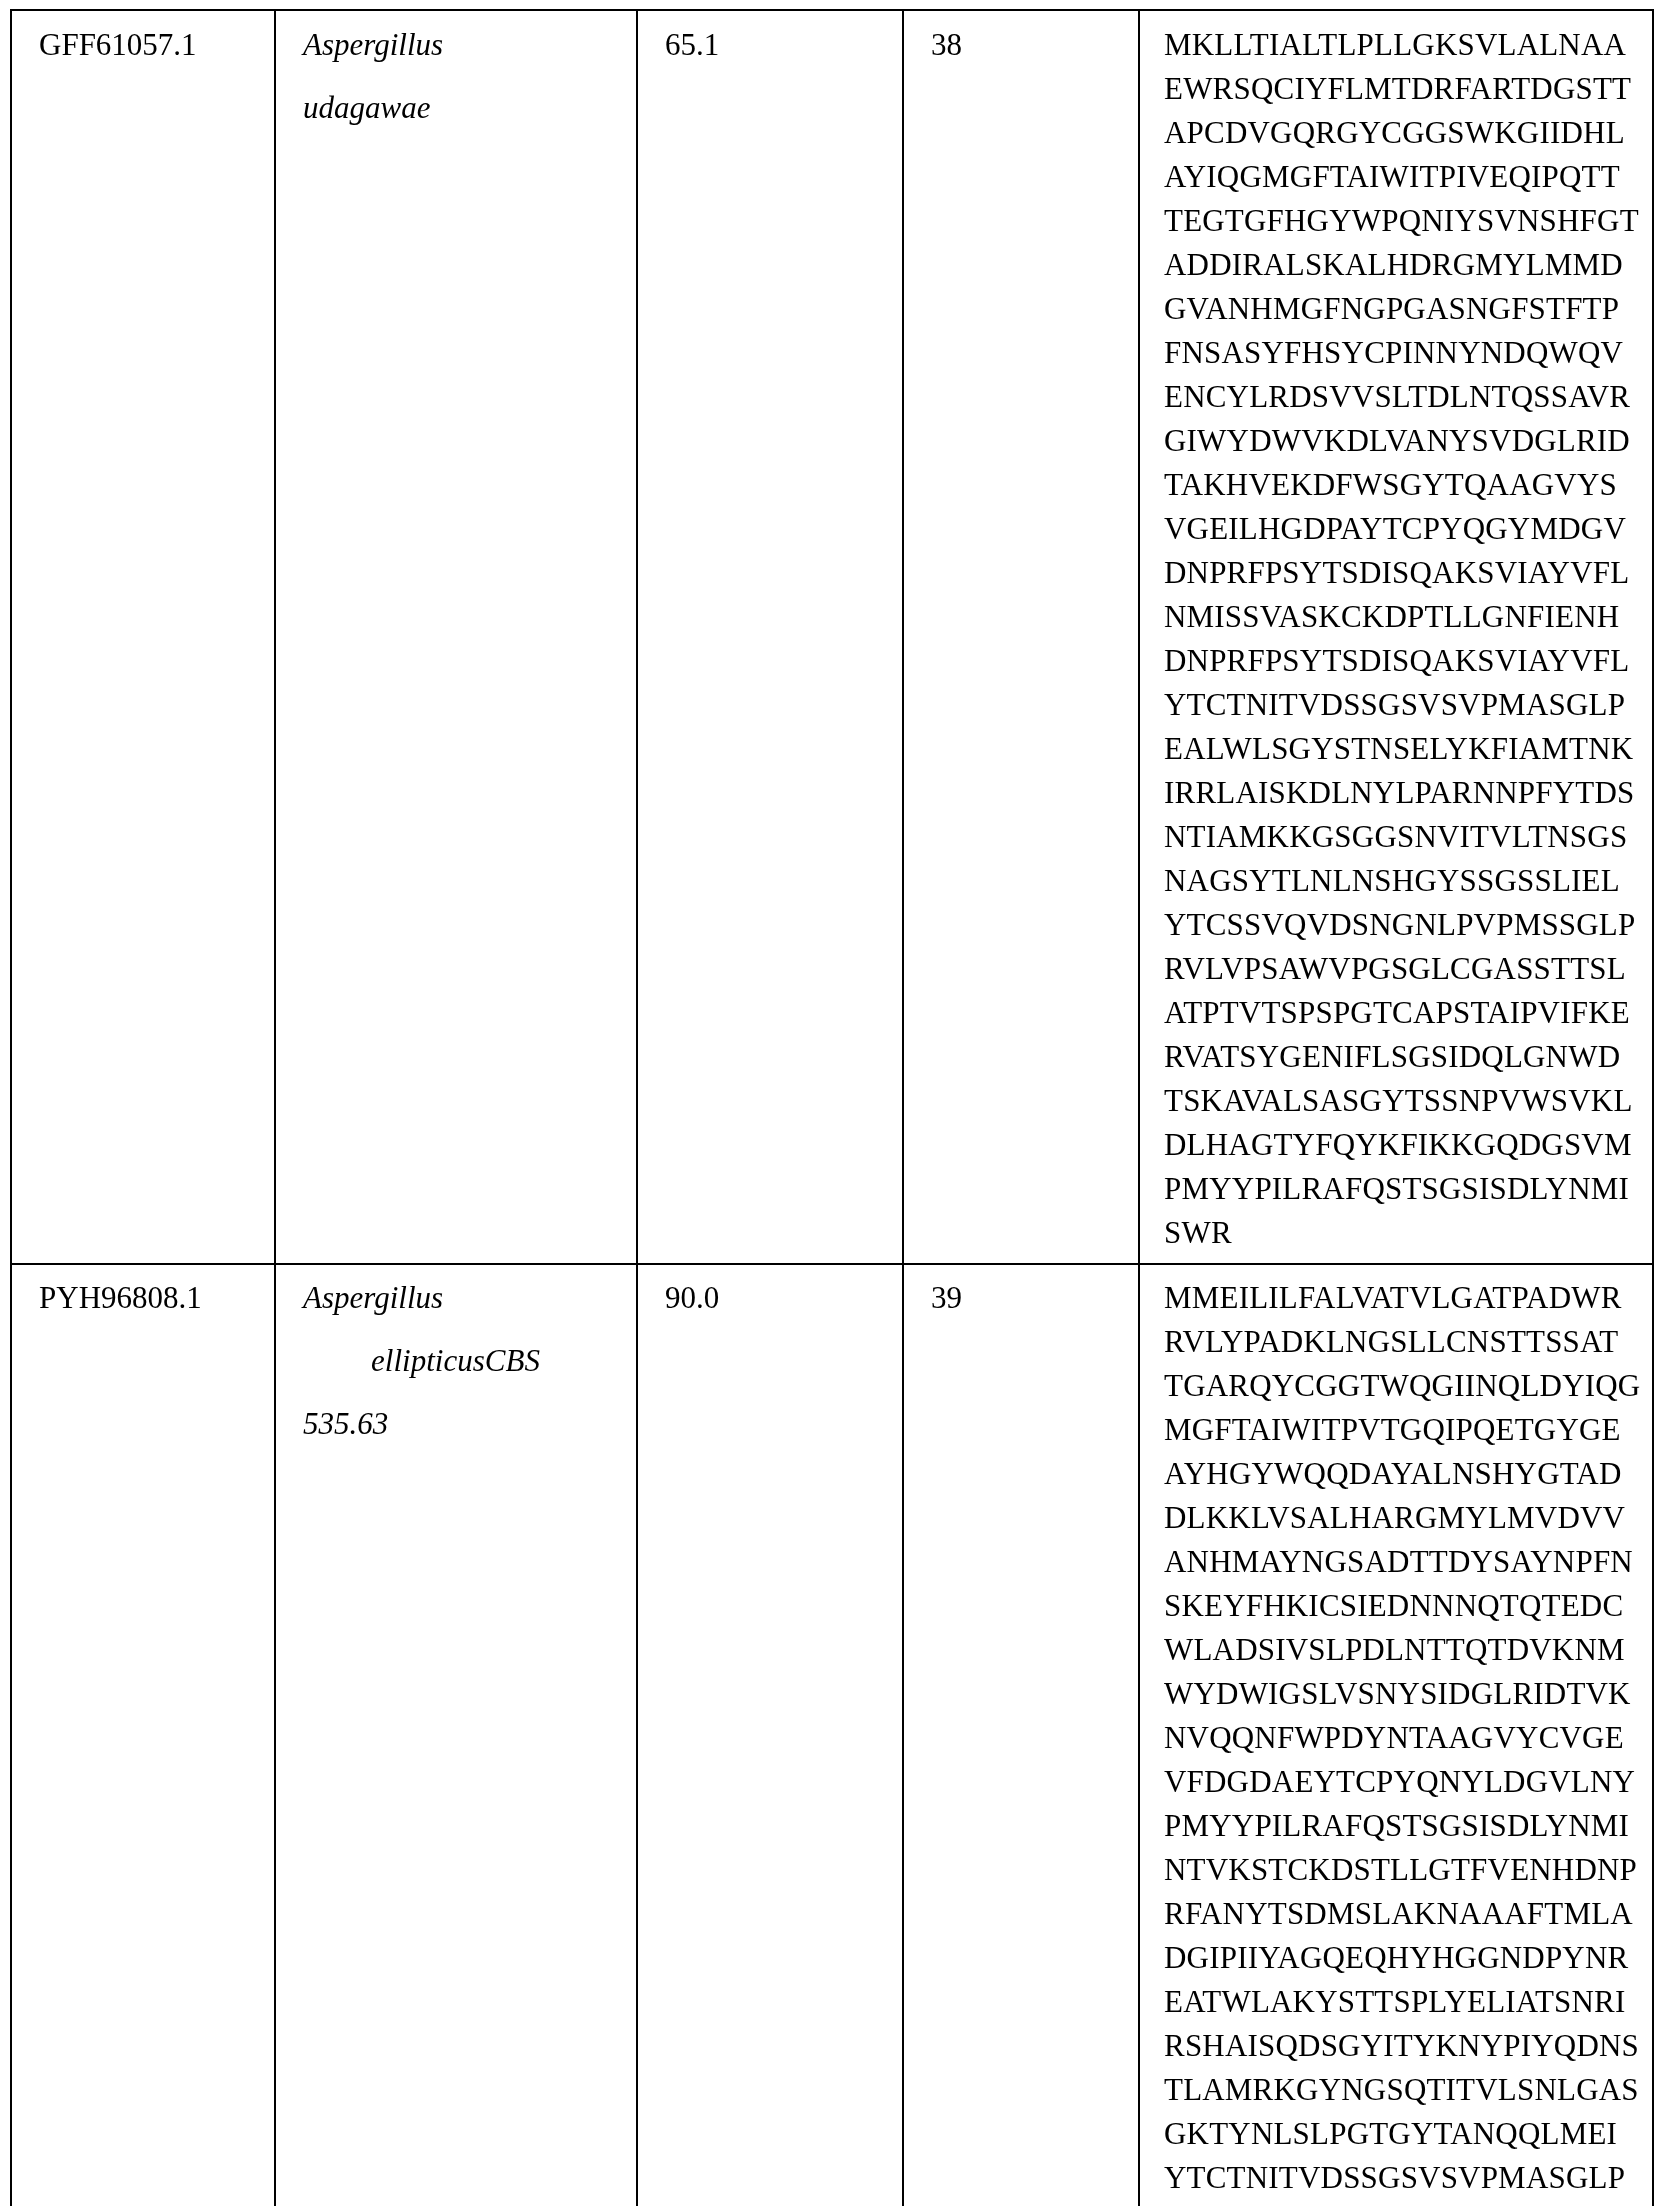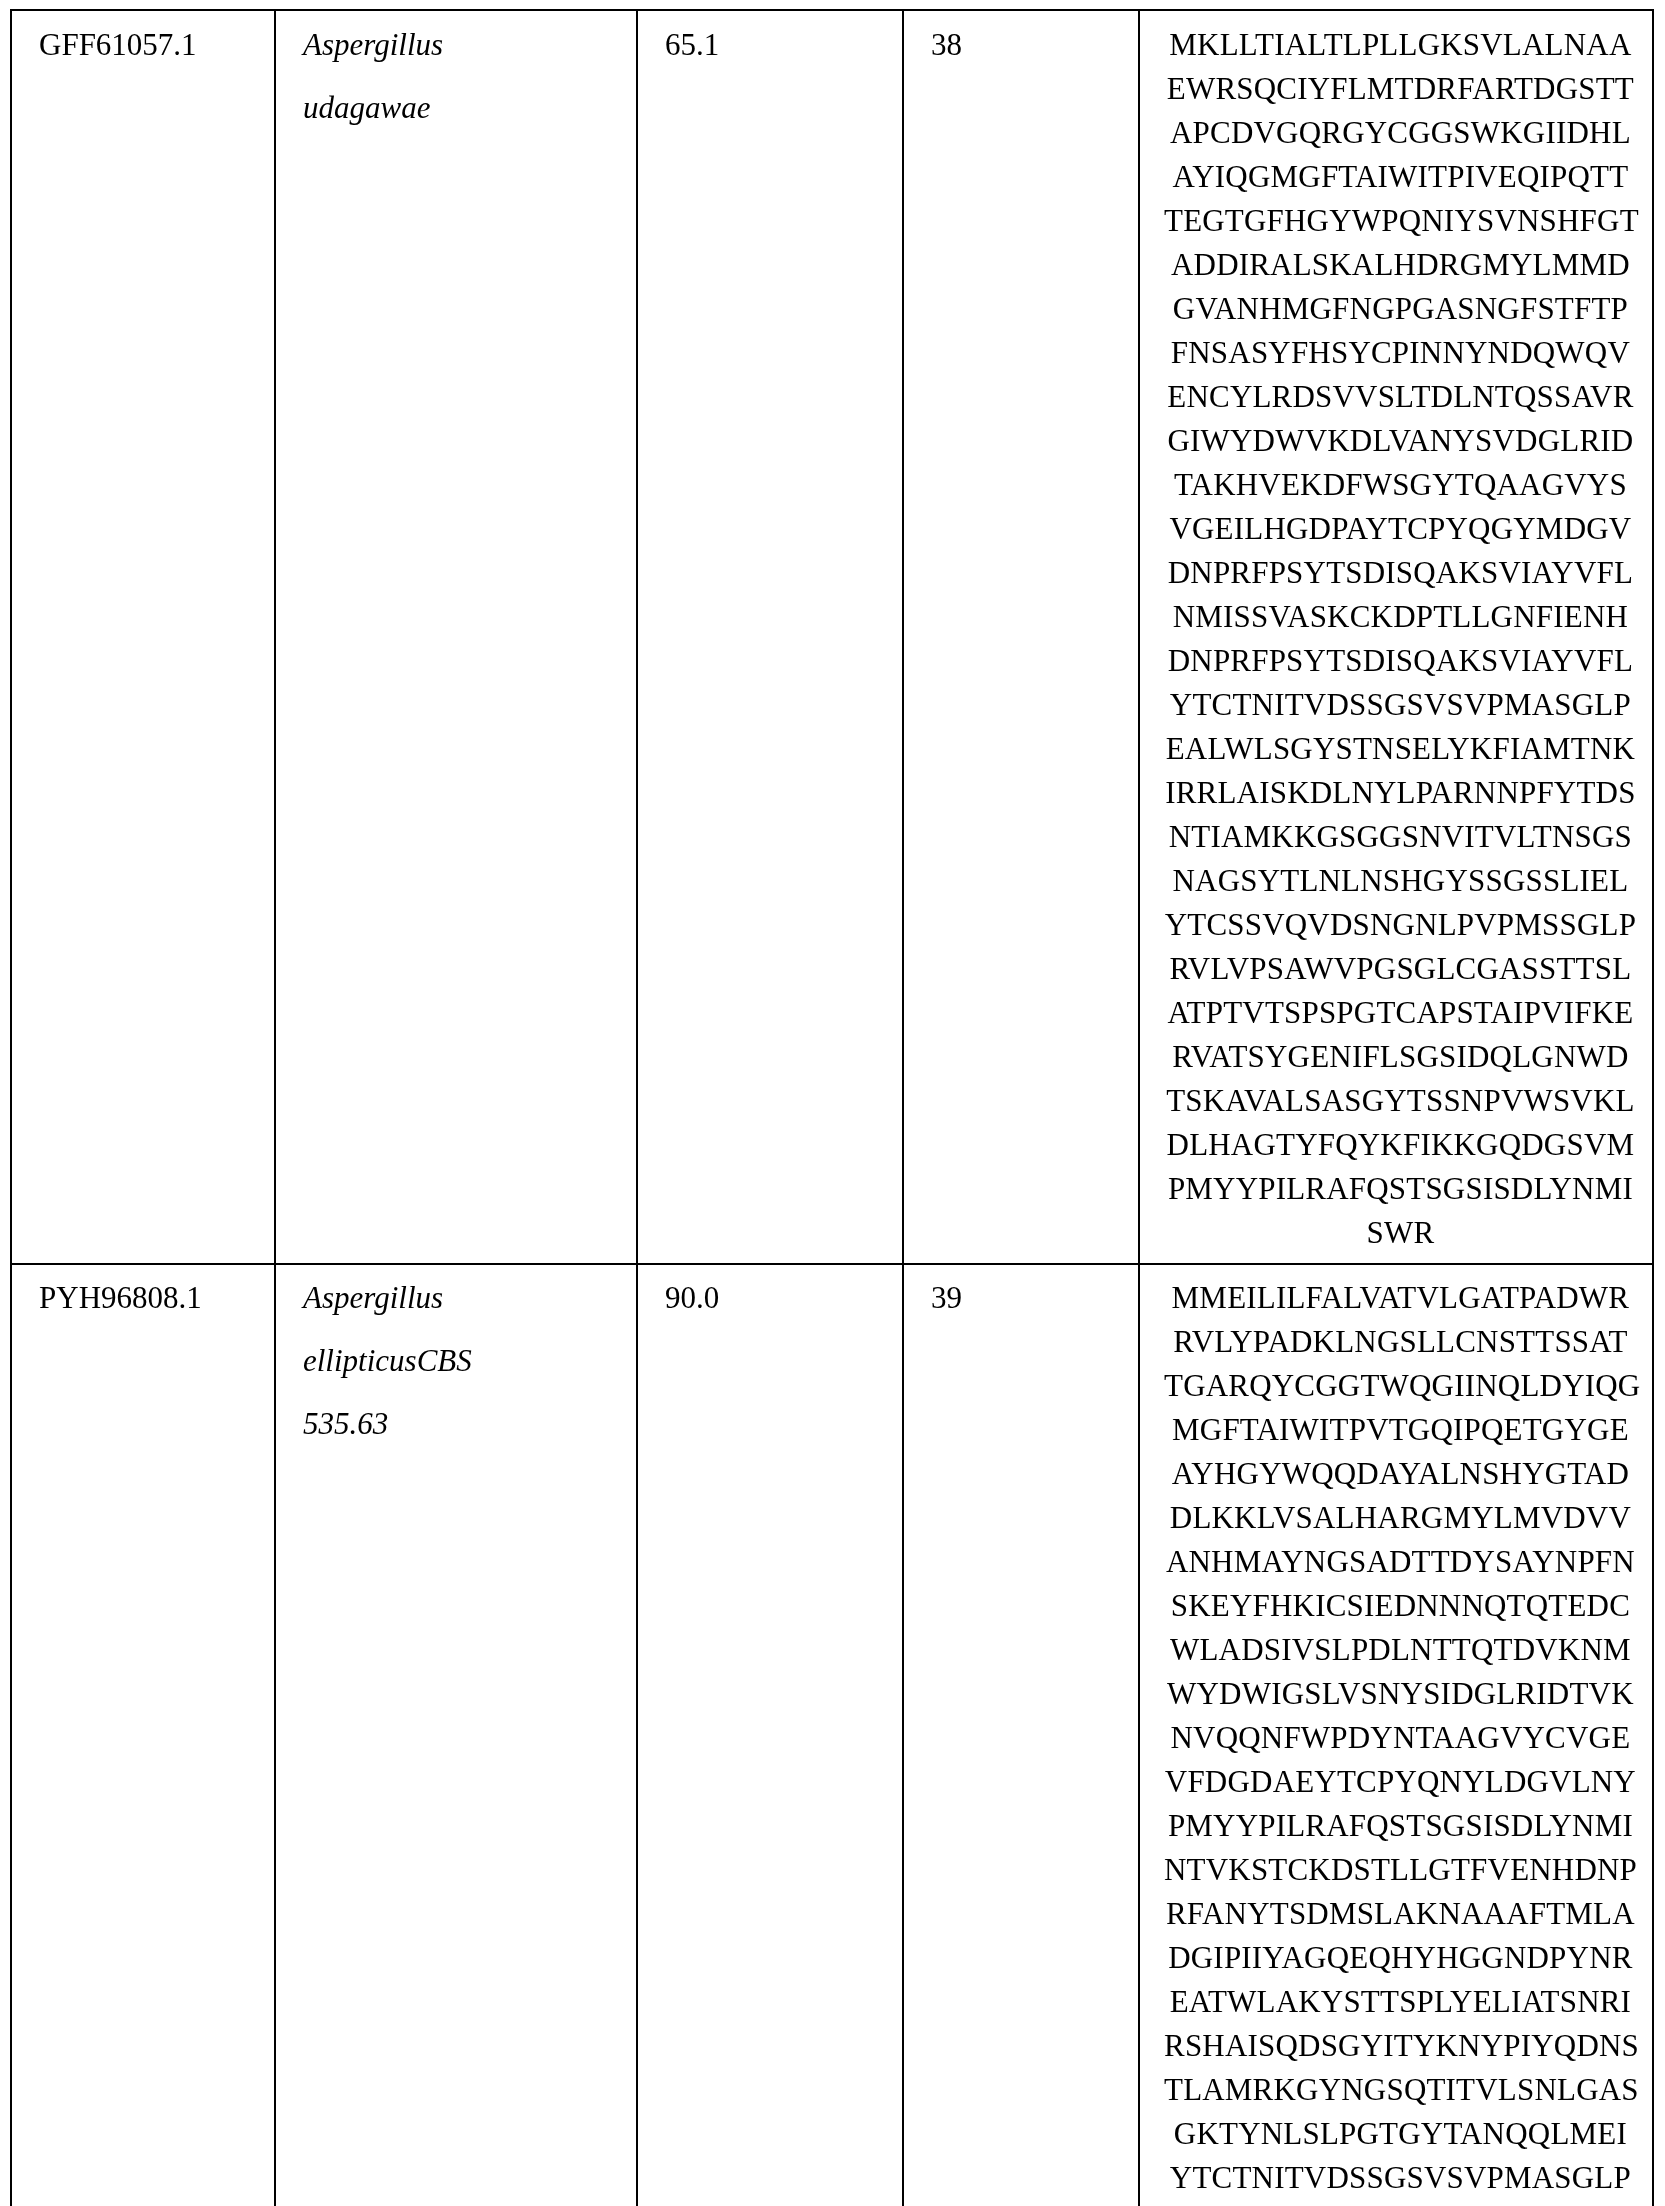--- a/index.html
+++ b/index.html
@@ -13,24 +13,24 @@
     border:2.7px solid #000; vertical-align:top; padding:8px;
     font-size:31px; line-height:44px;
   }
   td.c-acc { width:246px; }
   td.c-sp  { width:344px; }
   td.c-id  { width:248px; }
   td.c-len { width:218px; }
   td.c-seq { width:auto; }
   .cell-pad { padding:3.6px 9px 0 19px; }
   .c-sp .cell-pad { padding:3.6px 20px 0 19px; }
-  .c-seq .cell-pad { padding:3.6px 7.2px 0 16px;text-align:center; }
+  .c-seq .cell-pad { padding:3.6px 7.2px 0 16px; }
   .species { font-style:italic; line-height:63px; text-align:justify; margin-top:-10px; }
   .species span { display:block; }
-  .species .justify-line { display:flex; justify-content:flex-start; }
+  .species .justify-line { display:flex; justify-content:center; }
   .seq-line { display:block; white-space:nowrap; letter-spacing:0.2px; }
   tr.row1 td { height:1172px; }
   tr.row2 td { height:1003px; }
 </style>
 </head>
 <body>
 
 <table class="seq-table">
   <tbody>
       <tr class="row1">

